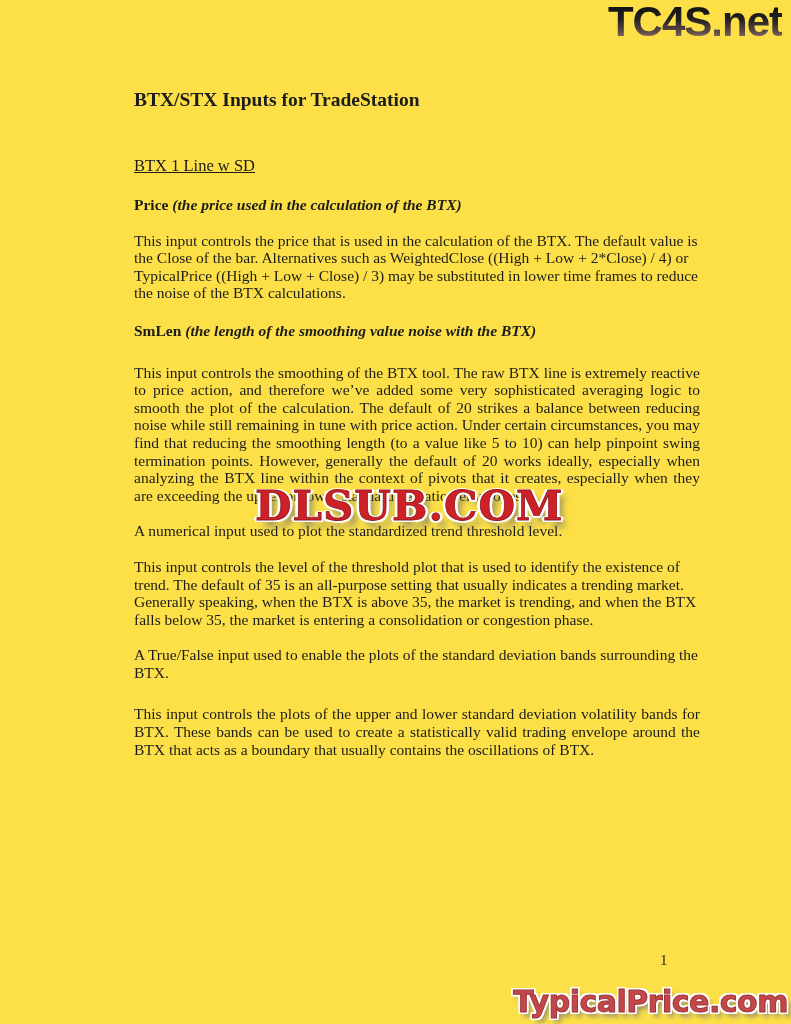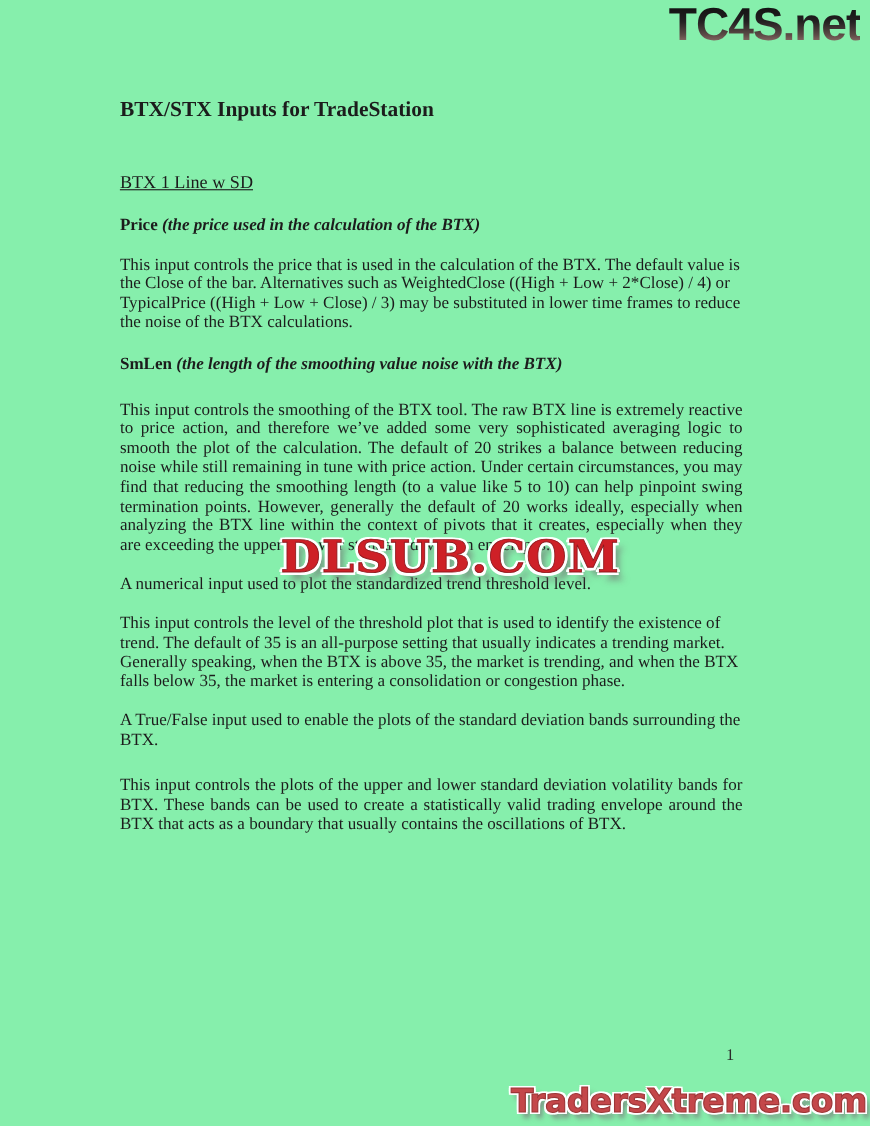--- a/index.html
+++ b/index.html
@@ -5,39 +5,39 @@
   * { margin:0; padding:0; box-sizing:border-box; }
   html,body { background:#ffffff; }
   body {
     width:791px; height:1024px;
     font-family:"Liberation Serif", serif;
     color:#1c1c1c;
     position:relative;
     overflow:hidden;
   }
   .page {
-    position:relative; width:791px; height:1024px; background:#86efac;
+    position:relative; width:791px; height:1024px; background:#fde047;
   }
 
   
   .tc4s {
     position:absolute; top:-2px; right:9px;
     font-family:"Liberation Sans", sans-serif;
     font-weight:bold;
     font-size:42px;
     letter-spacing:-1px;
     background:linear-gradient(180deg,#0e0e0e 8%,#232021 45%,#5c4a46 70%,#96776f 88%,#c3aba3 100%);
     -webkit-background-clip:text;
     background-clip:text;
     color:transparent;
   }
 
   
   .doc {
-    position:absolute; left:109px; top:88px; width:566px;
+    position:absolute; left:134px; top:88px; width:566px;
   }
   .title {
     font-size:19.5px; font-weight:bold; line-height:23px;
   }
   .section-heading {
     font-size:16.5px; font-weight:normal;
     text-decoration:underline;
     margin-top:45px;
   }
   .term-line {
@@ -130,15 +130,15 @@
       <p class="body-par">A True/False input used to enable the plots of the standard deviation bands surrounding the BTX.</p>
       <p class="body-par just">This input controls the plots of the upper and lower standard deviation volatility bands for BTX.  These bands can be used to create a statistically valid trading envelope around the BTX that acts as a boundary that usually contains the oscillations of BTX.</p>
     </div>
 
   </div>
 
   <div class="dlsub">DLSUB.COM</div>
 
   <div class="pagenum">1</div>
 
-  <div class="txtreme">TradersXtreme.com</div>
+  <div class="txtreme">TypicalPrice.com</div>
 
 </div>
 
 </body></html>

